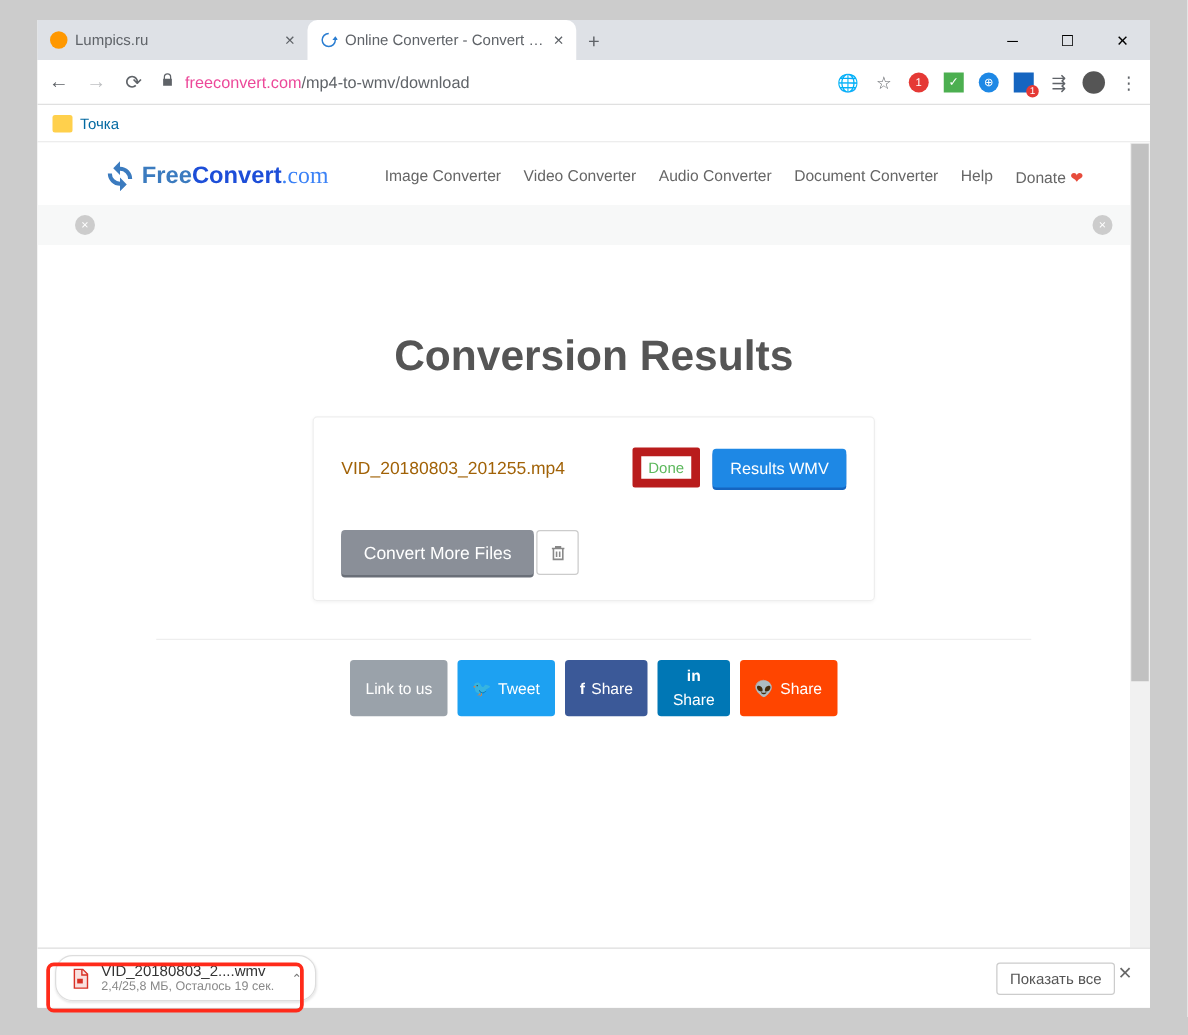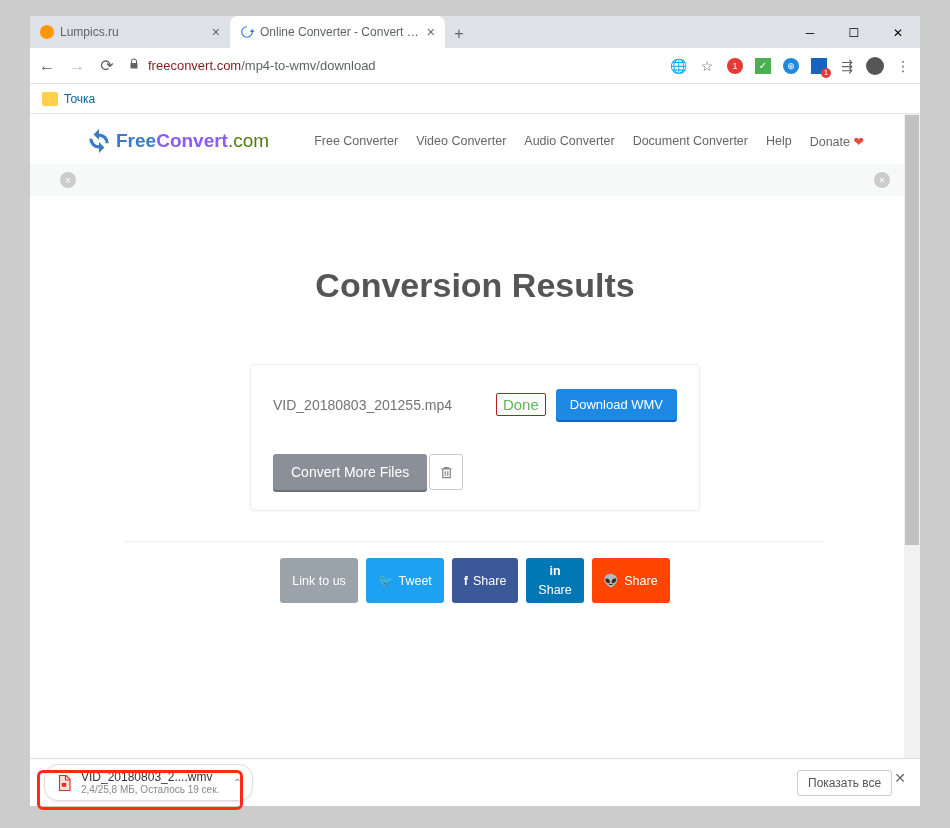--- a/index.html
+++ b/index.html
@@ -1,60 +1,60 @@
 <!DOCTYPE html>
 <html><head>
 <meta charset="utf-8">
 <style>
 * { margin:0; padding:0; box-sizing:border-box; font-family:"Segoe UI",Arial,sans-serif; }
 body { width:950px; height:828px; background:#ccc; position:relative; overflow:hidden; }
 .window { position:absolute; top:16px; left:30px; width:890px; height:790px; background:#fff; display:flex; flex-direction:column; }
 .titlebar { height:32px; background:#dee1e6; display:flex; align-items:flex-end; }
 .tab { height:32px; display:flex; align-items:center; padding:0 10px; font-size:12px; color:#5f6368; border-top-left-radius:8px; border-top-right-radius:8px; gap:6px; position:relative; }
-.tab.inactive { width:200px;align-items:center; }
+.tab.inactive { width:216px;align-items:center; }
 .tab.active { background:#fff; width:215px; }
 .tab-icon { width:14px; height:14px; border-radius:50%; display:flex; align-items:center; justify-content:center; }
 .tab-icon.orange { background:#ff9800; }
 .tab-icon.blue svg { width:14px; height:14px; }
 .tab-title { white-space:nowrap; overflow:hidden; text-overflow:ellipsis; flex:1; }
 .tab-close { font-size:14px; color:#5f6368; cursor:pointer; }
 .newtab { width:28px; height:28px; display:flex; align-items:center; justify-content:center; color:#5f6368; font-size:16px; }
 .win-controls { margin-left:auto; display:flex; }
 .win-btn { width:44px; height:30px; display:flex; align-items:center; justify-content:center; color:#000; font-size:12px; }
 .addrbar { height:36px; background:#fff; display:flex; align-items:center; padding:0 8px; gap:12px; border-bottom:1px solid #e0e0e0; }
 .nav-icon { color:#5f6368; width:18px; display:flex; justify-content:center; font-size:16px; }
 .url-box { flex:1; display:flex; align-items:center; gap:8px; font-size:13px; color:#5f6368; }
-.url-host { color:#7f1d1d; }
+.url-host { color:#ec4899; }
 .ext-icons { display:flex; align-items:center; gap:10px; }
 .ext-icon { width:18px; height:18px; display:flex; align-items:center; justify-content:center; font-size:14px; }
 .bookbar { height:30px; background:#fff; display:flex; align-items:center; padding:0 12px; gap:6px; font-size:12px; color:#0369a1; border-bottom:1px solid #e8e8e8; }
 .bk-folder { width:16px; height:14px; background:#ffd04c; border-radius:2px; }
 .viewport { flex:1; overflow:auto; background:#fff; position:relative; }
 .scrollbar { position:absolute; right:0; top:0; width:16px; height:100%; background:#f1f1f1; }
 .scroll-thumb { width:14px; height:430px; background:#c1c1c1; margin:1px; border-radius:0; }
 .fc-header { display:flex; align-items:center; justify-content:center; gap:30px; padding:14px 0 10px; }
 .fc-logo { display:flex; align-items:center; font-size:19px; font-weight:600; color:#555; margin-right:15px; }
 .fc-logo svg { width:26px; height:26px; margin-right:4px; }
 .fc-logo .free { color:#3b7bbf; }
-.fc-logo .conv { color:#8b5cf6; }
-.fc-logo .com { color:#4d7c0f; font-weight:400; }
+.fc-logo .conv { color:#1d4ed8; }
+.fc-logo .com { color:#3b82f6; font-weight:400;font-family:Liberation Serif, serif; }
 .fc-nav { display:flex; gap:18px; font-size:12.5px; color:#666; }
 .fc-nav span { cursor:pointer; }
 .donate-heart { color:#e74c3c; }
 .breadcrumbs { text-align:center; font-size:12.5px; color:#666; padding:8px 0 10px; }
 .breadcrumbs a { color:#555; text-decoration:underline; }
 .breadcrumbs .sep { color:#aaa; margin:0 6px; }
 .ad-strip { background:#f7f8f8; height:32px; display:flex; align-items:center; justify-content:space-between; padding:0 30px; }
 .ad-x { width:16px; height:16px; border-radius:50%; background:#ccc; color:#fff; display:flex; align-items:center; justify-content:center; font-size:10px; }
 .main { padding:70px 0 40px; text-align:center; }
-.main h1 { font-size:34px; color:#555; font-weight:700; margin-bottom:59px; }
+.main h1 { font-size:34px; color:#555; font-weight:700; margin-bottom:28px; }
 .result-box { width:450px; margin:0 auto; border:1px solid #eee; border-radius:4px; padding:24px 22px 20px; box-shadow:0 1px 3px rgba(0,0,0,0.04); text-align:left; }
 .result-row { display:flex; align-items:center; gap:10px; margin-bottom:34px; }
-.fname { font-size:14px; color:#737373; flex:1; }
-.badge-done { border:1px solid #b91c1c; color:#5cb85c; font-size:15px; padding:2px 6px; border-radius:2px; }
+.fname { font-size:14px; color:#a16207; flex:1; }
+.badge-done { border:7px solid #b91c1c; color:#5cb85c; font-size:12px; padding:2px 6px; border-radius:2px; }
 .dl-btn { background:#1e88e5; color:#fff; border:none; padding:8px 14px; font-size:13px; border-radius:3px; box-shadow:0 2px 0 #1565c0; cursor:pointer; }
 .more-row { display:flex; gap:2px; align-items:center; }
 .more-btn { background:#8a8f98; color:#fff; border:none; padding:10px 18px; font-size:14px; border-radius:3px; box-shadow:0 2px 0 #6a6f78; cursor:pointer; }
 .trash-btn { width:34px; height:36px; border:1px solid #ccc; border-radius:3px; display:flex; align-items:center; justify-content:center; color:#888; cursor:pointer; }
 .trash-btn svg { width:15px; height:17px; }
 .hr { border:none; border-top:1px solid #eee; margin:30px auto 16px; width:700px; }
 .share-prompt { color:#999; font-size:13.5px; margin-bottom:14px; }
 .share-row { display:flex; justify-content:center; gap:8px; }
 .share-btn { color:#fff; font-size:12.5px; border:none; padding:6px 12px; border-radius:3px; display:flex; align-items:center; gap:5px; cursor:pointer; }
 .share-btn.link { background:#9aa2aa; }
@@ -146,42 +146,42 @@
     <div class="fc-header">
       <div class="fc-logo">
         <svg viewBox="0 0 24 24">
             <path fill="#3b7bbf" d="M12 4V1L7 6l5 5V8a6 6 0 0 1 6 6h3a9 9 0 0 0-9-9zM12 20v3l5-5-5-5v3a6 6 0 0 1-6-6H3a9 9 0 0 0 9 9z"></path>
           </svg>
         <span class="free">Free</span>
           <span class="conv">Convert</span>
           <span class="com">.com</span>
       </div>
       <div class="fc-nav">
-        <span>Free Converter</span>
+        <span>Image Converter</span>
         <span>Video Converter</span>
         <span>Audio Converter</span>
         <span>Document Converter</span>
         <span>Help</span>
         <span><span>Donate</span> <span class="donate-heart">❤</span></span>
       </div>
     </div>
 
 
     <div class="ad-strip">
       <span class="ad-x">×</span>
       <span class="ad-x">×</span>
     </div>
 
     <div class="main">
       <h1>Conversion Results</h1>
       <div class="result-box">
         <div class="result-row">
           <span class="fname">VID_20180803_201255.mp4</span>
           <span class="badge-done">Done</span>
-          <button class="dl-btn">Download WMV</button>
+          <button class="dl-btn">Results WMV</button>
         </div>
         <div class="more-row">
           <button class="more-btn">Convert More Files</button>
           <span class="trash-btn">
             <svg viewBox="0 0 24 24">
                 <path fill="none" stroke="#888" stroke-width="2" d="M4 6h16M9 6V4h6v2m-9 0v14h12V6M10 10v7m4-7v7"></path>
               </svg>
           </span>
         </div>
       </div>

